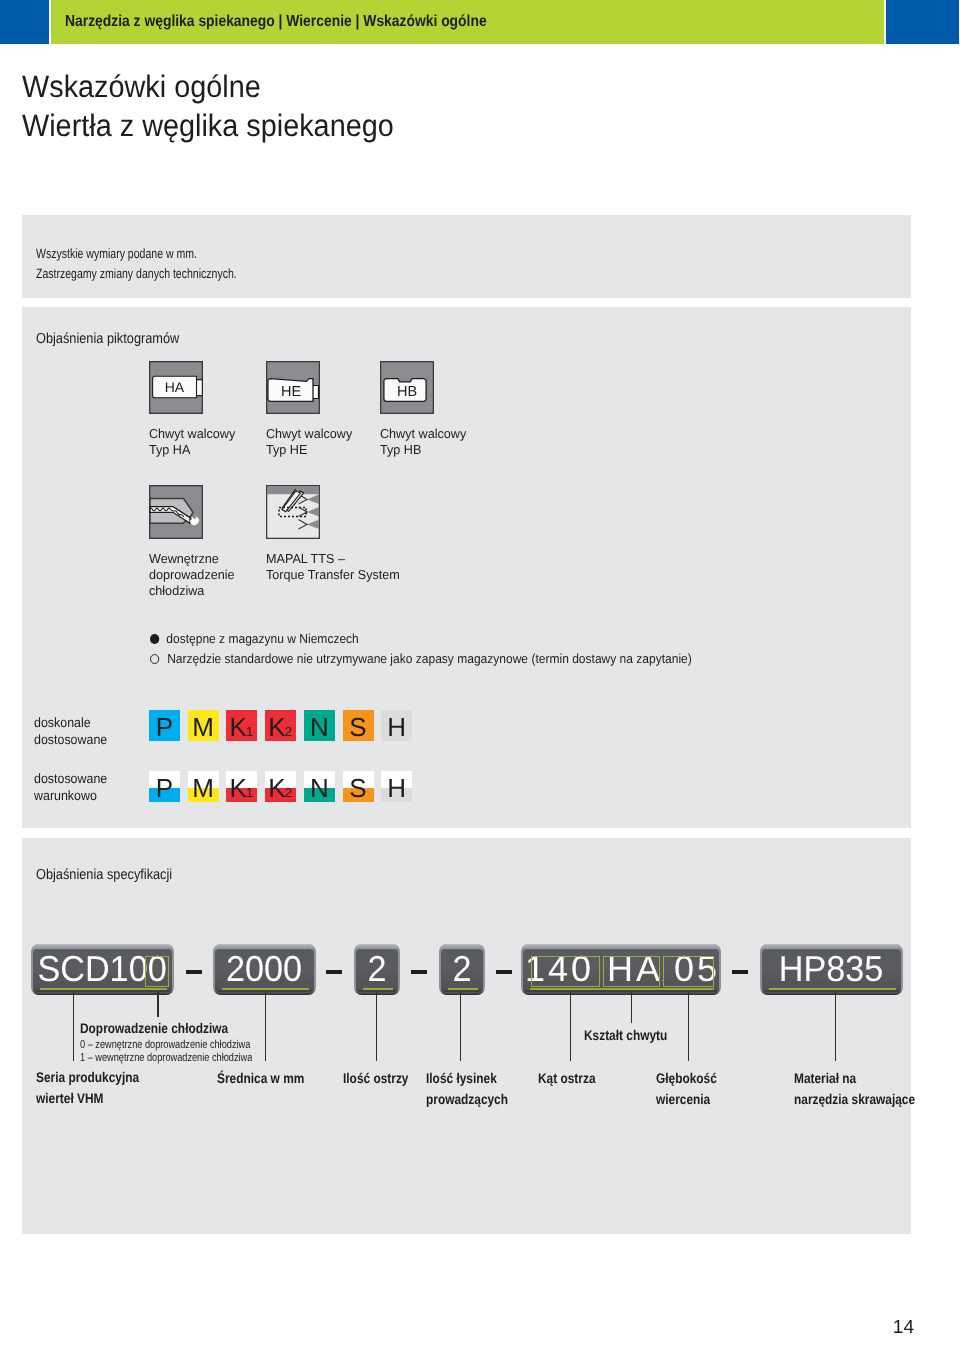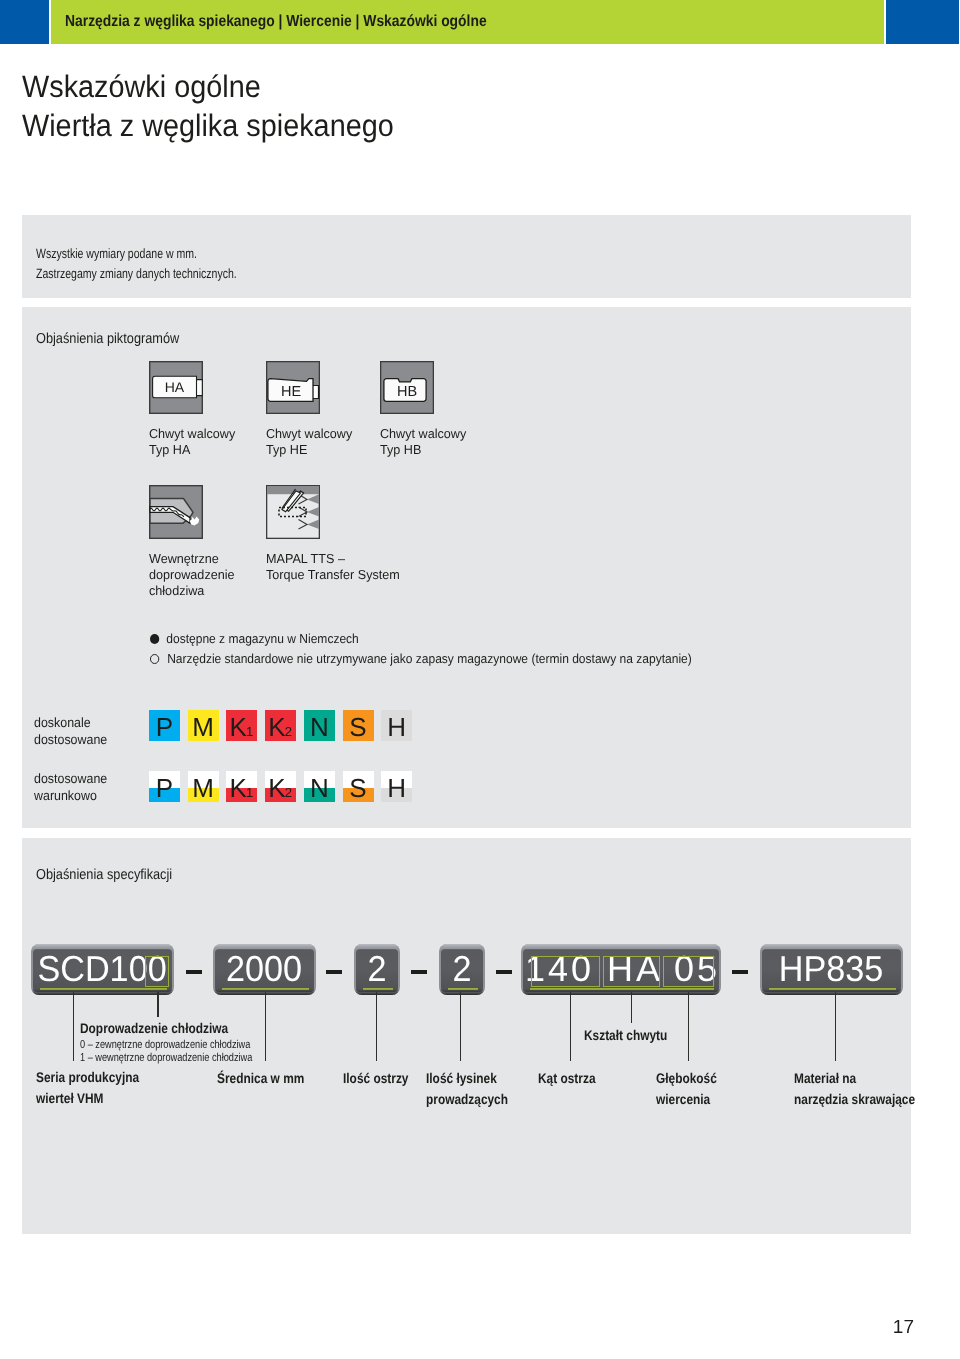--- a/index.html
+++ b/index.html
@@ -323,14 +323,14 @@
   <div class="lbl" style="left:584px;top:1025px">Kształt chwytu</div>
   <div class="lbl" style="left:656px;top:1068px">
     <div>Głębokość</div>
     <div>wiercenia</div>
   </div>
   <div class="lbl" style="left:794px;top:1068px">
     <div>Materiał na</div>
     <div>narzędzia skrawające</div>
   </div>
 
-  <div class="pageno">17</div>
+  <div class="pageno">14</div>
 </div>
 
 </body></html>

